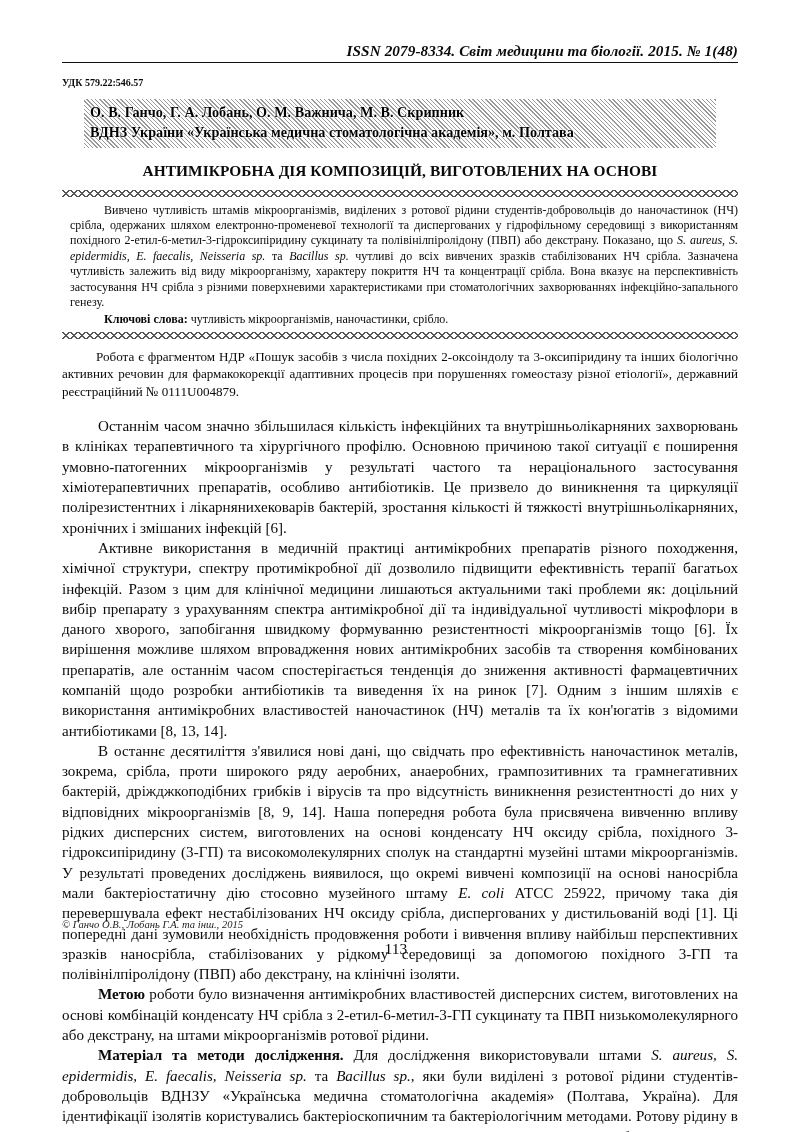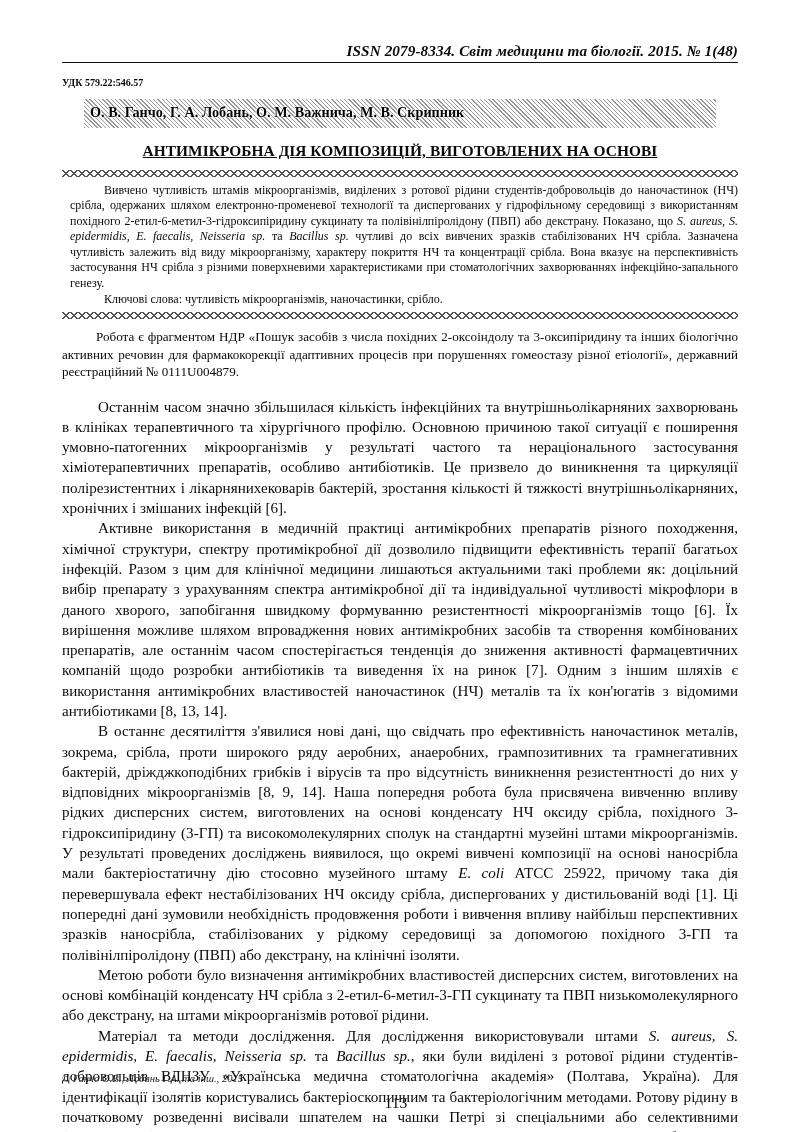--- a/index.html
+++ b/index.html
@@ -12,21 +12,21 @@
     height: 1132px;
     font-family: "Liberation Serif", "DejaVu Serif", serif;
     color: #0a0a0a;
     position: relative;
     overflow: hidden;
   }
 
   .page {
     position: relative;
     width: 800px;
-    height: 1132px;
+    height: 978px;
     box-sizing: border-box;
     padding: 42px 62px 0 62px;
   }
 
   
   .running-head {
     text-align: right;
     font-style: italic;
     font-weight: bold;
     font-size: 15.2px;
@@ -74,21 +74,21 @@
 
   
   .article-title {
     text-align: center;
     font-weight: bold;
     font-size: 15.4px;
     line-height: 1.3;
     margin: 13px 34px 9px 34px;
     letter-spacing: .05px;
   }
-  .article-title .t-line { display: block; white-space: nowrap; text-decoration: underline; }
+  .article-title .t-line { display: block; white-space: nowrap; }
 
   
   .zigzag {
     height: 7px;
     width: 100%;
     margin: 3px 0 6px 0;
     background-repeat: repeat-x;
     background-size: 8px 7px;
     background-position: 0 50%;
     background-image:
@@ -100,21 +100,21 @@
   
   .abstract {
     font-size: 12px;
     line-height: 1.285;
     text-align: justify;
     text-justify: inter-word;
     margin: 1px 0 0 8px;
   }
   .abstract p { margin: 0; text-indent: 34px; }
   .abstract .kw { text-indent: 34px; margin-top: 1px; }
-  .kw b { font-weight: normal; }
+  .kw b { font-weight: bold; }
   .it { font-style: italic; }
 
   
   .funding {
     font-size: 13.1px;
     line-height: 1.33;
     text-align: justify;
     margin: 9px 0 0 0;
     text-indent: 34px;
   }
@@ -125,21 +125,21 @@
     font-size: 15.1px;
     line-height: 1.345;
     text-align: justify;
     text-justify: inter-word;
   }
   .body-text p {
     margin: 0;
     text-indent: 36px;
   }
   .body-text p + p { margin-top: 0; }
-  .body-text b { font-weight: normal; }
+  .body-text b { font-weight: bold; }
 
   
   .copyright {
     position: absolute;
     left: 62px;
     bottom: 48px;
     font-style: italic;
     font-size: 10.6px;
     color: #1a1a1a;
     white-space: nowrap;
@@ -158,20 +158,21 @@
 
 <div class="page">
 
   <div class="running-head">ISSN 2079-8334. Світ медицини та біології. 2015. № 1(48)</div>
   <div class="head-rule"></div>
 
   <div class="udc">УДК 579.22:546.57</div>
 
   <div class="authors-band">
     <div class="band-line">О. В. Ганчо, Г. А. Лобань, О. М. Важнича, М. В. Скрипник</div>
+    <div class="band-line">ВДНЗ України «Українська медична стоматологічна академія», м. Полтава</div>
   </div>
 
   <div class="article-title">
     <span class="t-line">АНТИМІКРОБНА ДІЯ КОМПОЗИЦІЙ, ВИГОТОВЛЕНИХ НА ОСНОВІ</span>
   </div>
 
   <div class="zigzag"></div>
 
   <div class="abstract">
     <p><span>Вивчено чутливість штамів мікроорганізмів, виділених з ротової рідини студентів-добровольців до наночастинок (НЧ) срібла, одержаних шляхом електронно-променевої технології та диспергованих у гідрофільному середовищі з використанням похідного 2-етил-6-метил-3-гідроксипіридину сукцинату та полівінілпіролідону (ПВП) або декстрану. Показано, що </span><span class="it">S. aureus, S. epidermidis, E. faecalis, Neisseria sp.</span><span> та </span><span class="it">Bacillus sp.</span><span> чутливі до всіх вивчених зразків стабілізованих НЧ срібла. Зазначена чутливість залежить від виду мікроорганізму, характеру покриття НЧ та концентрації срібла. Вона вказує на перспективність застосування НЧ срібла з різними поверхневими характеристиками при стоматологічних захворюваннях інфекційно-запального генезу.</span></p>

